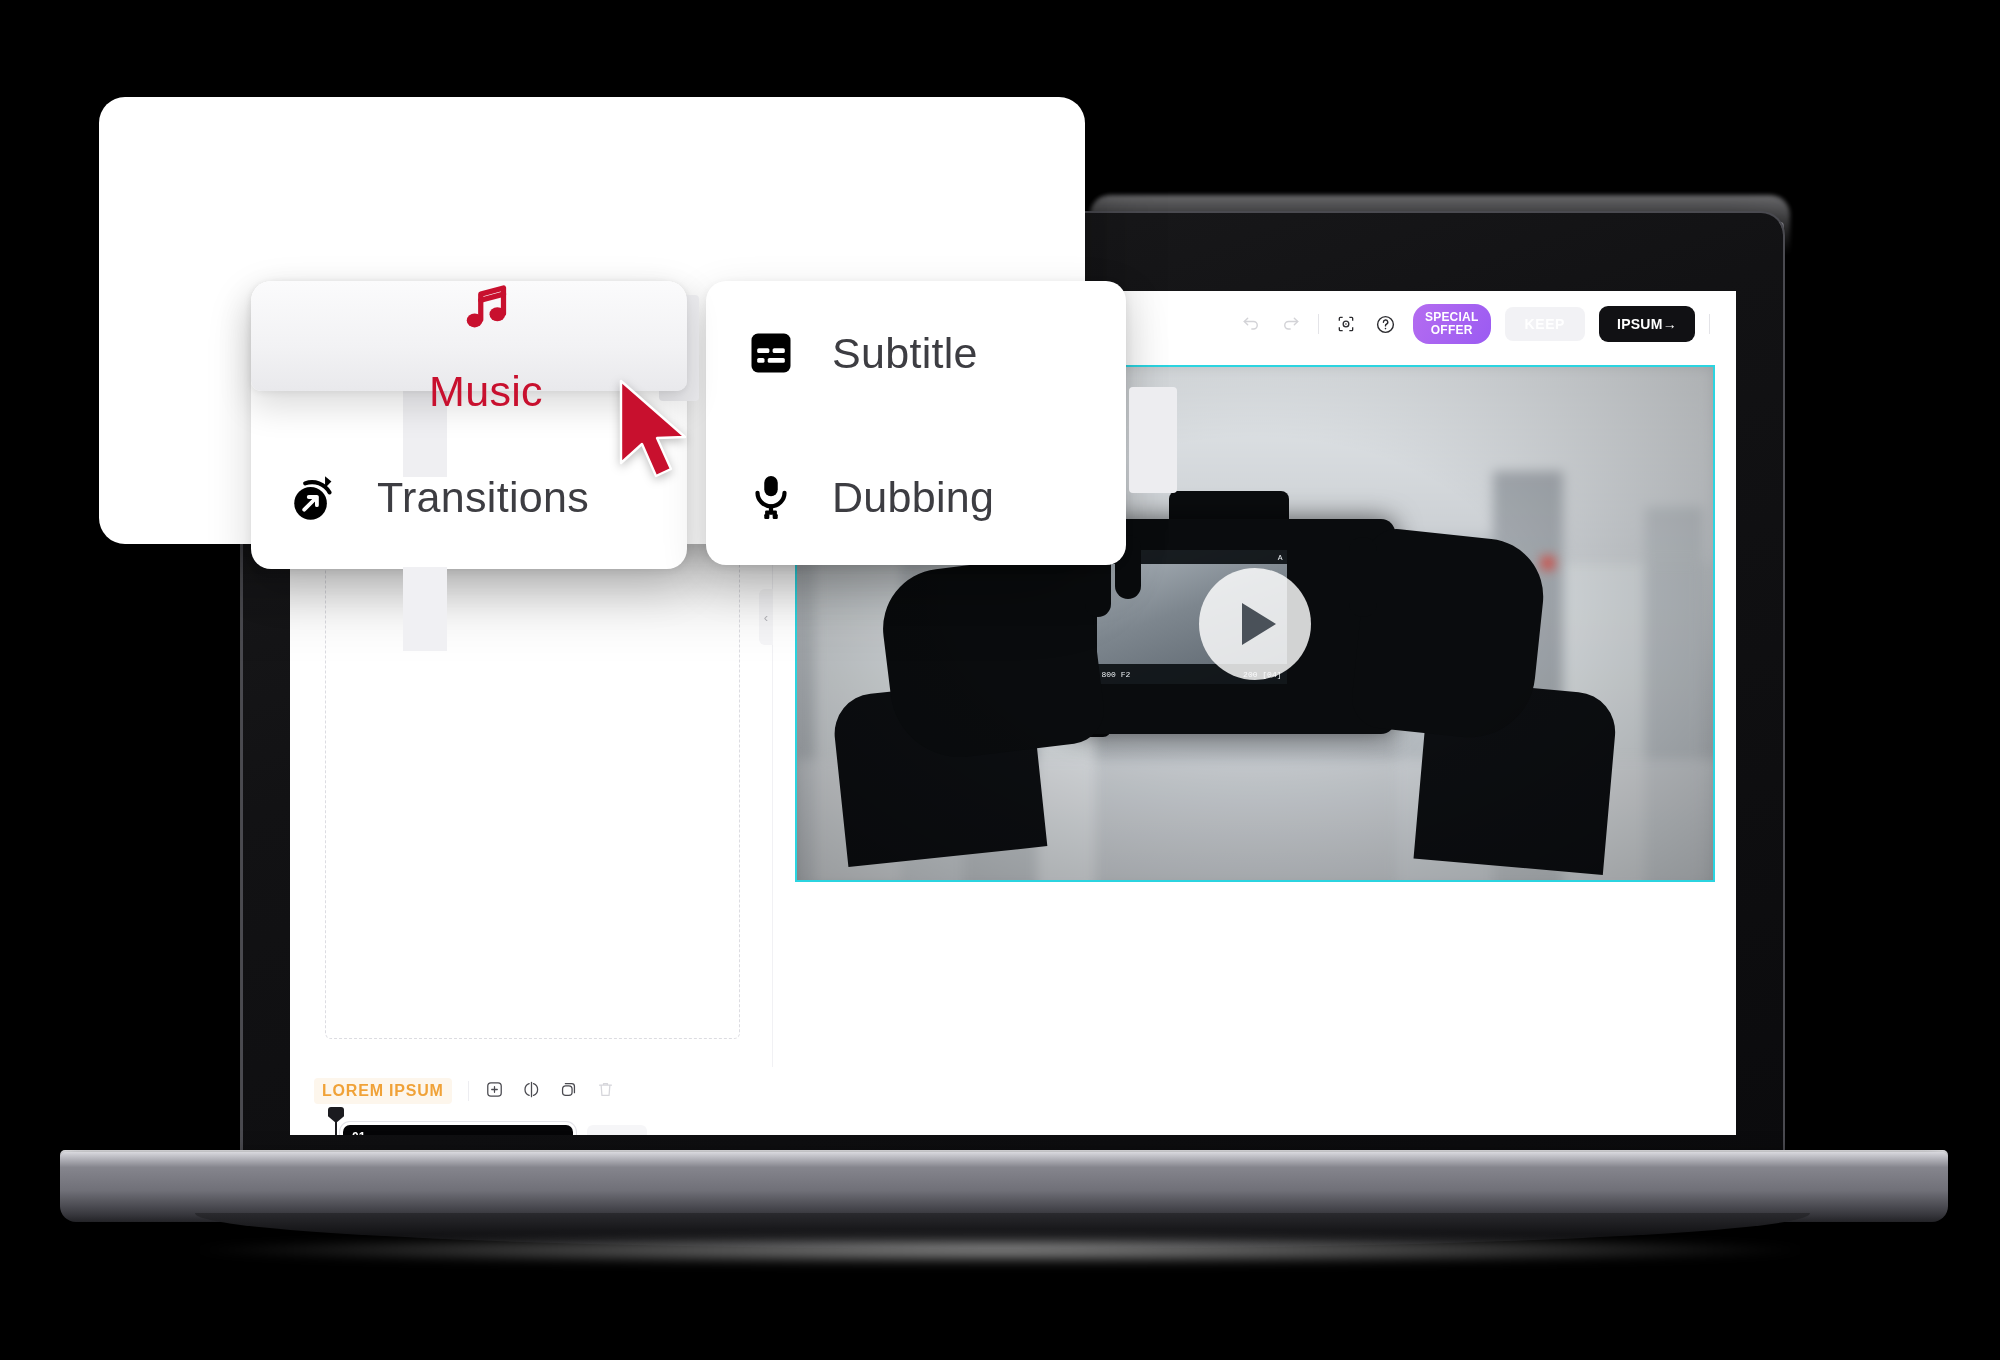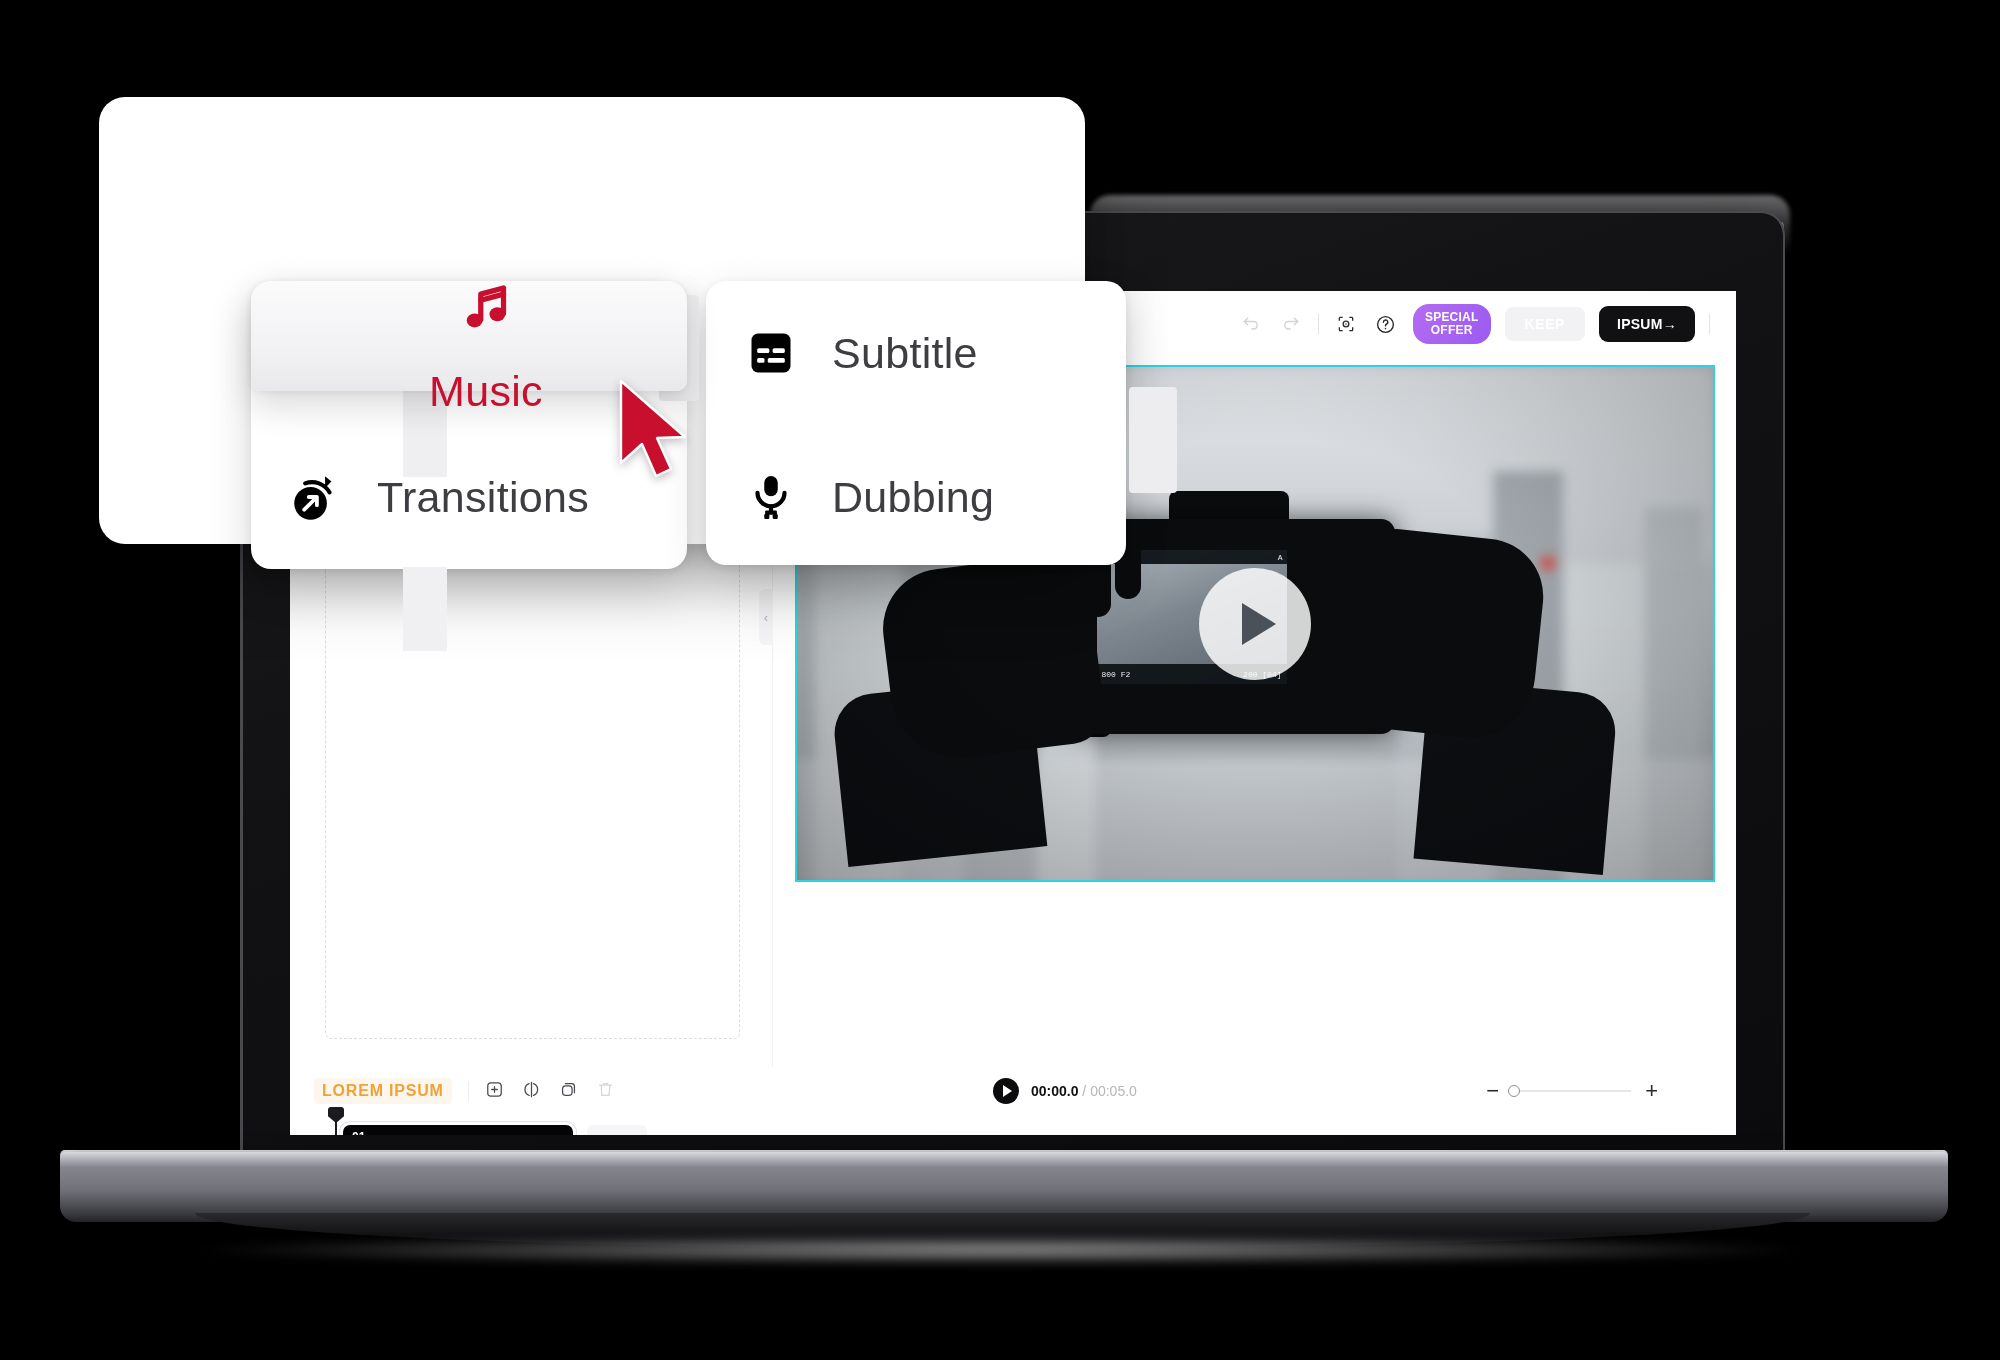--- a/index.html
+++ b/index.html
@@ -404,37 +404,20 @@
             </svg>
           </span>
           <span class="tl-ico faded">
             <svg width="19" height="19" viewBox="0 0 24 24" fill="none" stroke="#d6d6db" stroke-width="1.6">
               <path d="M4.5 6.5h15M9.5 6.5V4.5h5v2M6.5 6.5l1 13h9l1-13" stroke-linecap="round" stroke-linejoin="round"></path>
             </svg>
           </span>
         </div>
       </div>
 
-      <div class="playbar">
-        <div class="pb-left">
-          <div class="pb-play">
-              <i></i>
-            </div>
-          <div class="pb-time">
-            <span style="color:#111;font-weight:bold;">00:00.0</span><span> / </span><span>00:05.0</span>
-          </div>
-        </div>
-        <div class="pb-right">
-          <div class="zoom-minus">−</div>
-          <div class="zoom-track">
-            <div class="zoom-knob"></div>
-          </div>
-          <div class="zoom-plus">+</div>
-        </div>
-      </div>
 
       <div class="tracks">
         <div class="playhead">
           <div class="playhead-head"></div>
         </div>
         <div class="clip">
           <div class="clip-num">01</div>
         </div>
         <div class="add-clip">+</div>
 

